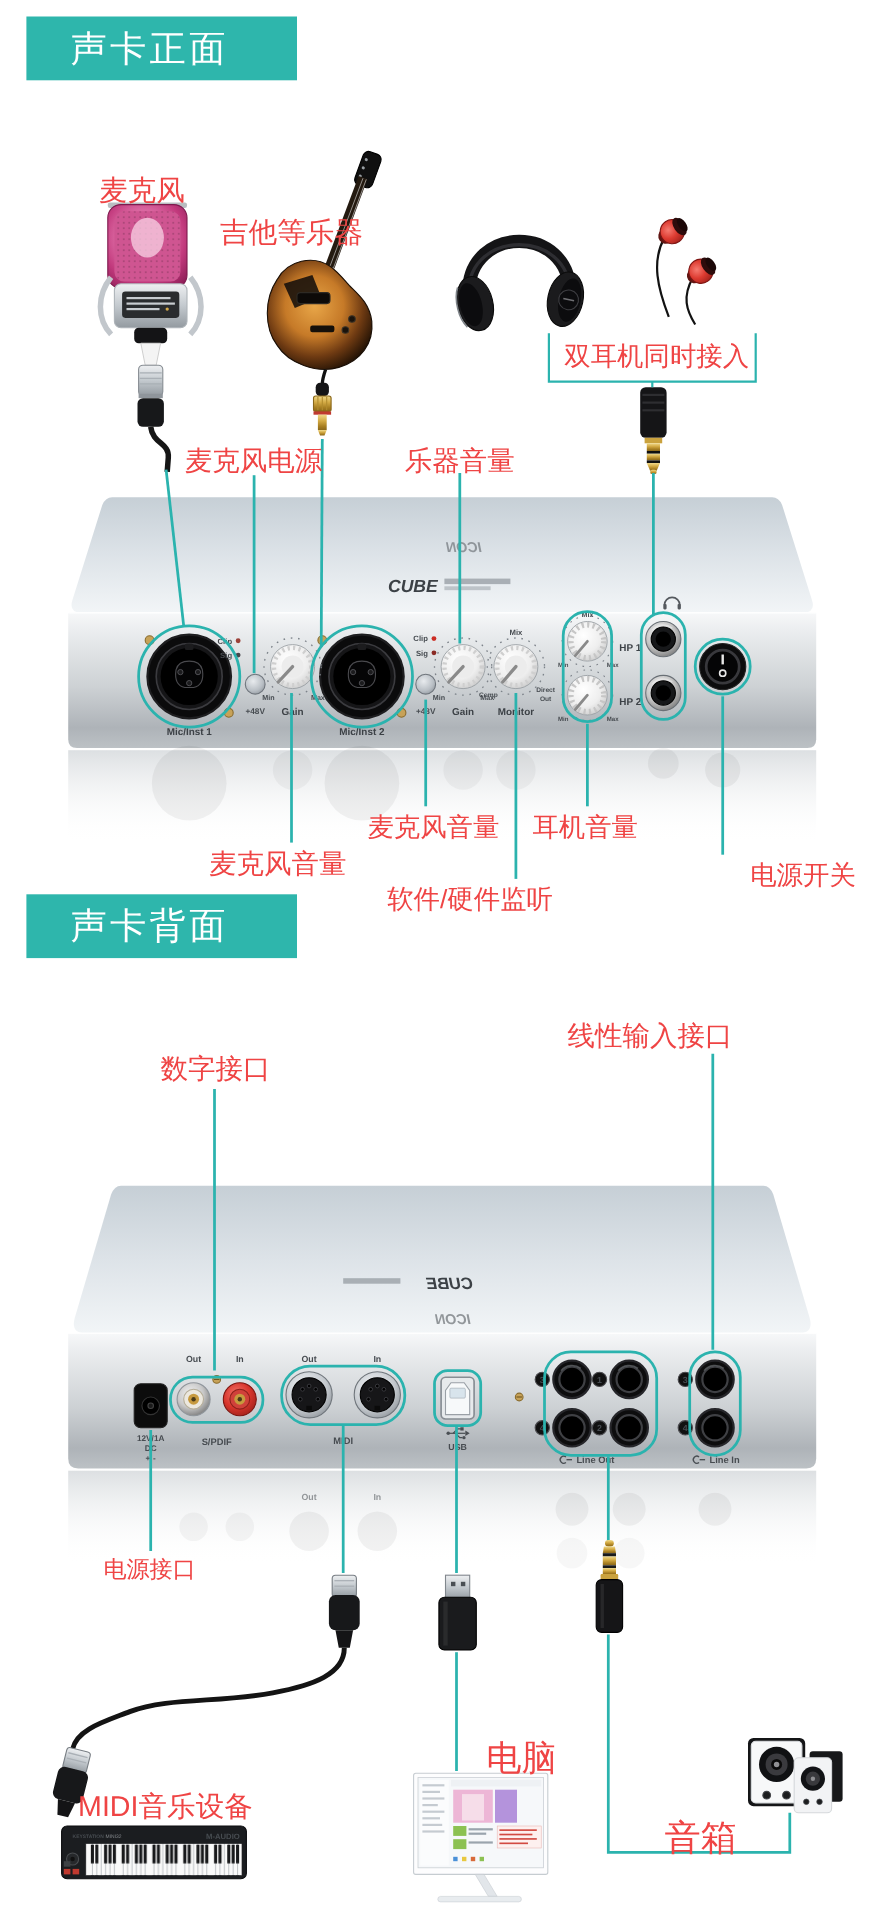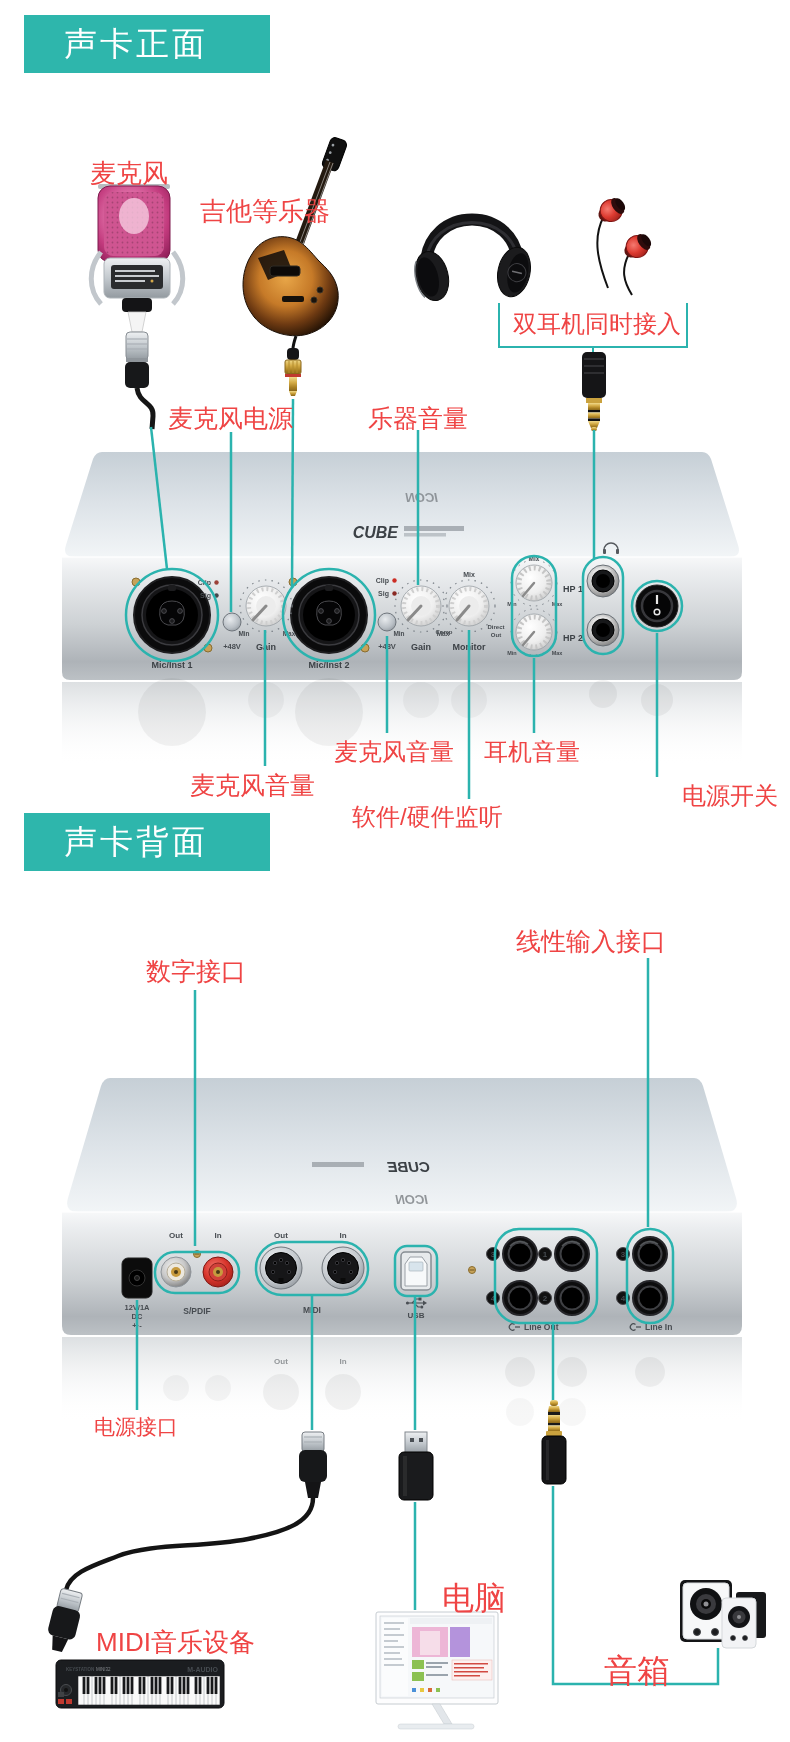--- a/index.html
+++ b/index.html
@@ -681,17 +681,17 @@
 <div class="label" style="left:368px;top:402px;font-size:25px">乐器音量</div>
 <div class="label" style="left:190px;top:769px;font-size:25px">麦克风音量</div>
 <div class="label" style="left:334px;top:736px;font-size:24px">麦克风音量</div>
 <div class="label" style="left:352px;top:801px;font-size:24px">软件/硬件监听</div>
 <div class="label" style="left:484px;top:736px;font-size:24px">耳机音量</div>
 <div class="label" style="left:682px;top:780px;font-size:24px">电源开关</div>
 
 <div class="label" style="left:146px;top:955px;font-size:25px">数字接口</div>
 <div class="label" style="left:516px;top:925px;font-size:25px">线性输入接口</div>
 <div class="label" style="left:94px;top:1413px;font-size:21px">电源接口</div>
-<div class="label" style="left:96px;top:1625px;font-size:26px">MIDI音乐设备</div>
+<div class="label" style="left:71px;top:1625px;font-size:26px">MIDI音乐设备</div>
 <div class="label" style="left:442px;top:1577px;font-size:32px">电脑</div>
 <div class="label" style="left:604px;top:1649px;font-size:33px">音箱</div>
 
 </div>
 
 </body></html>

